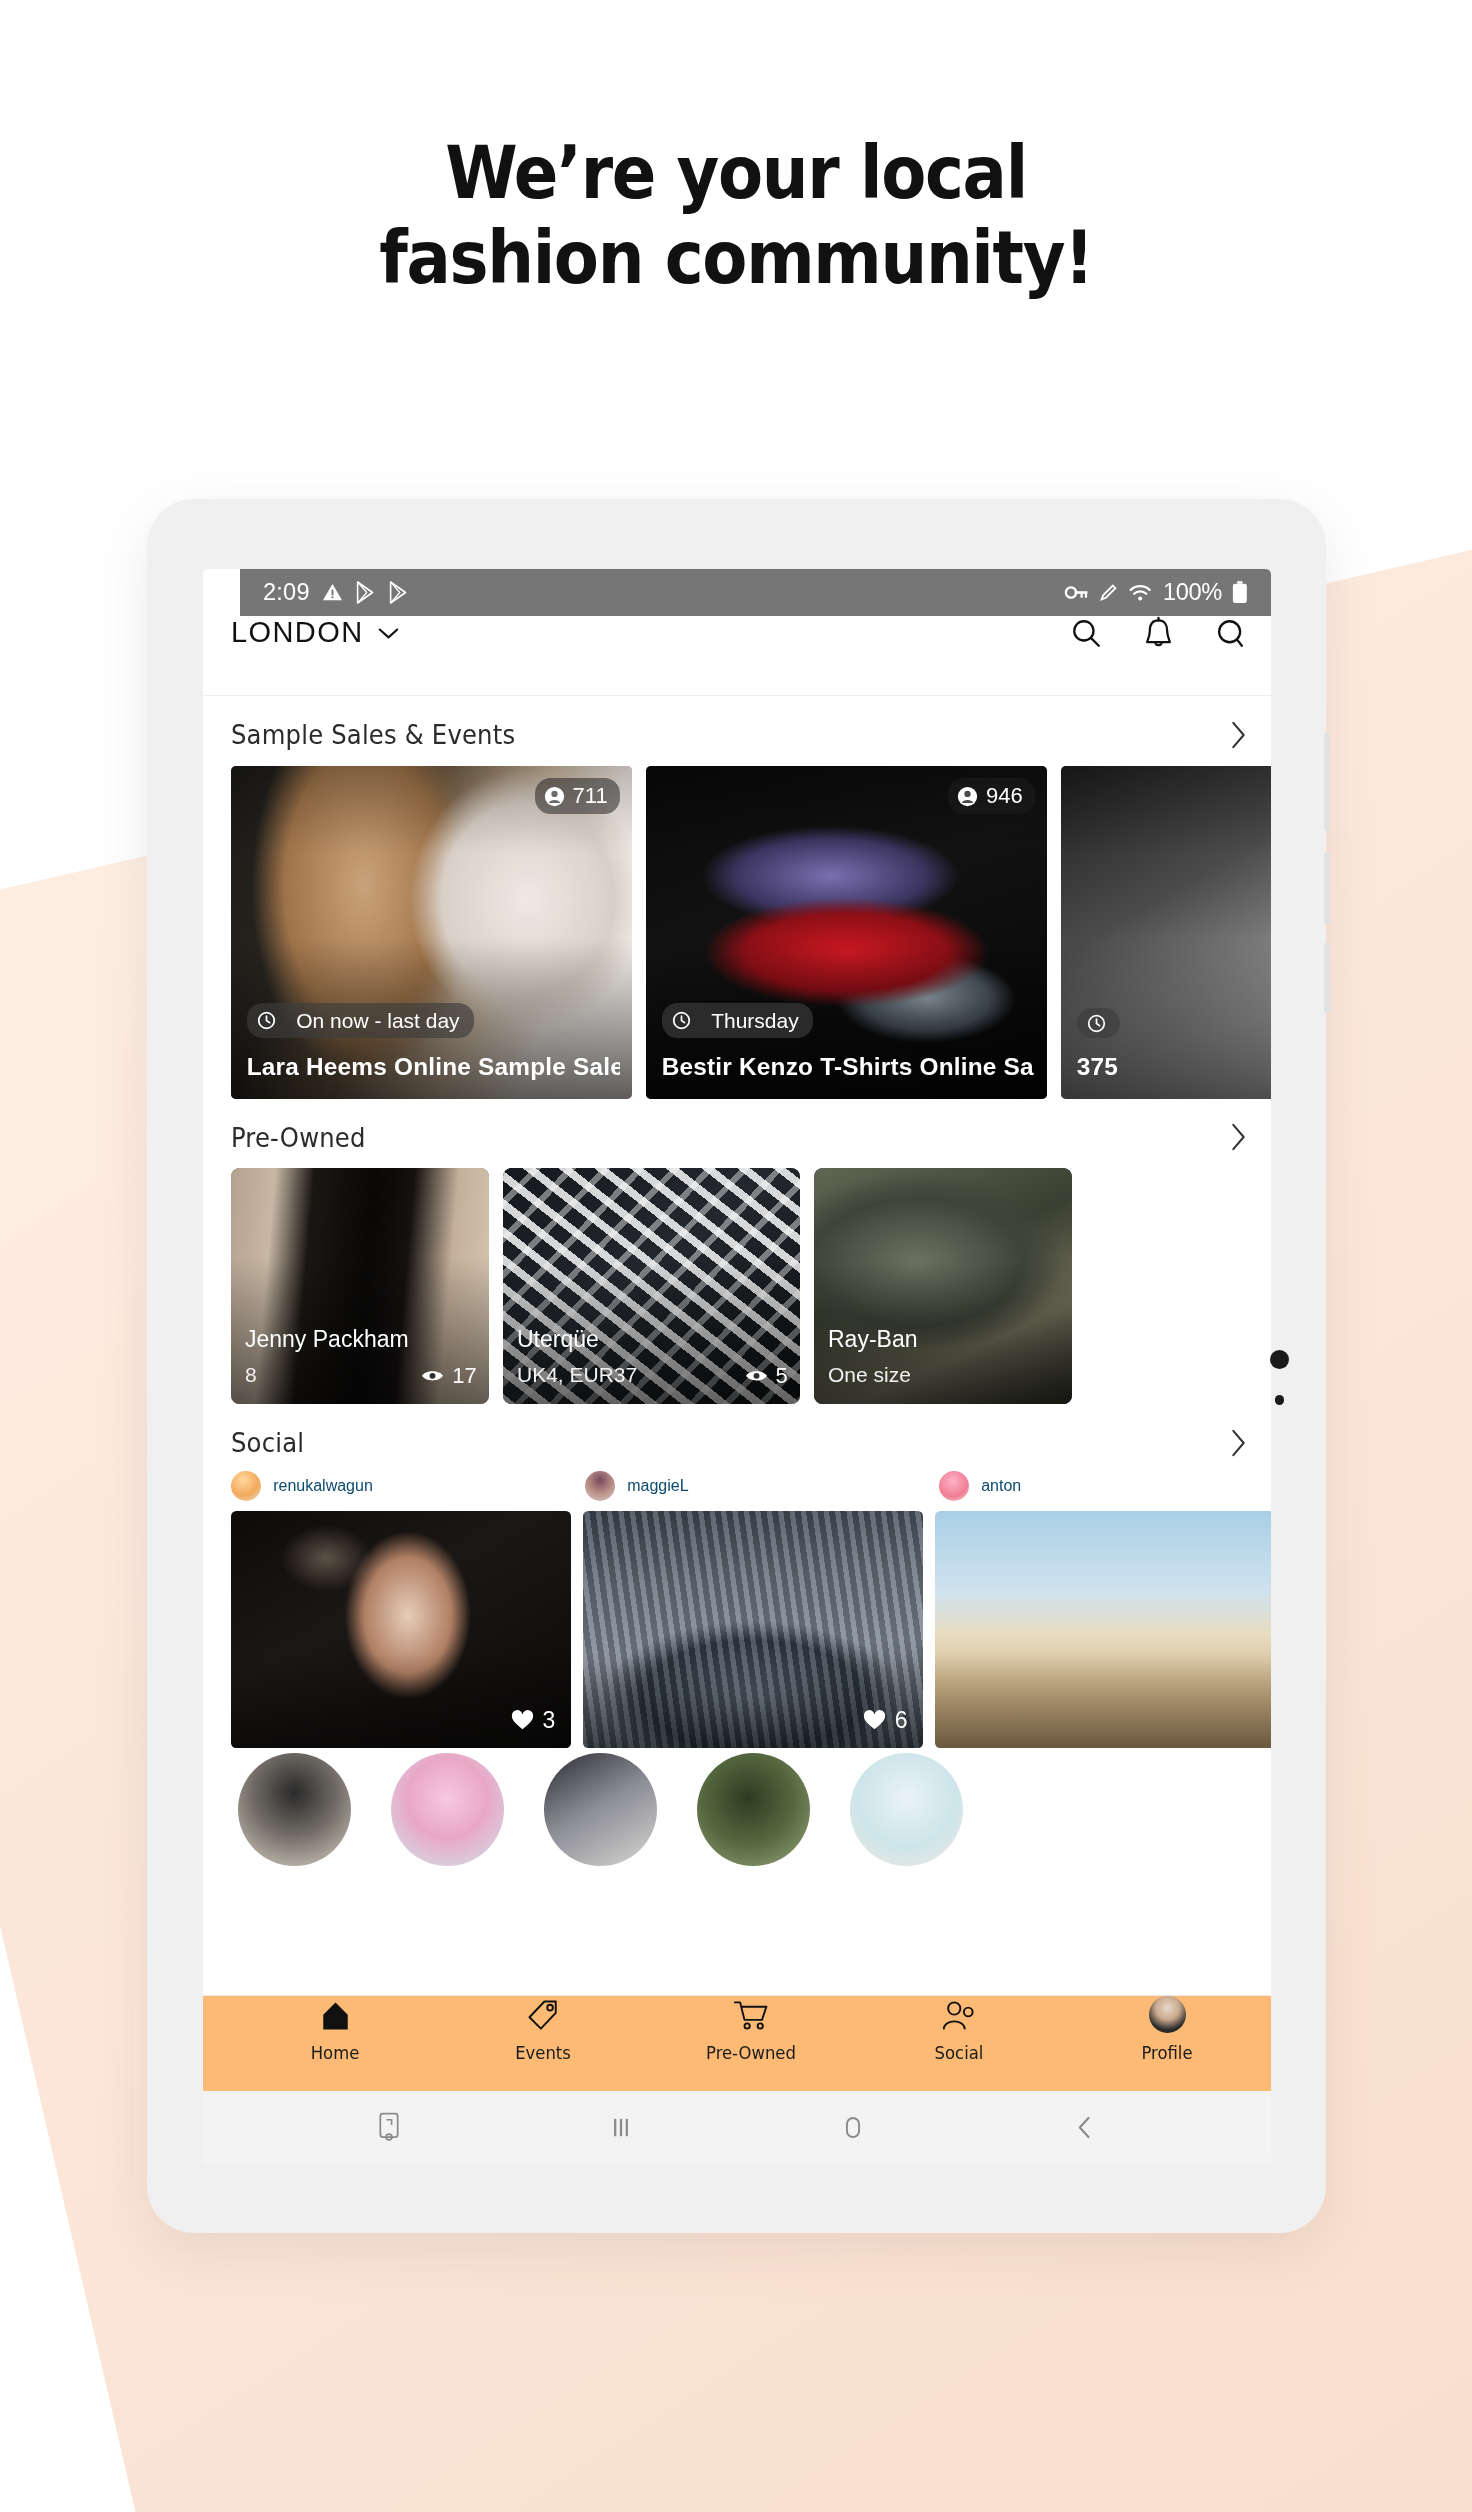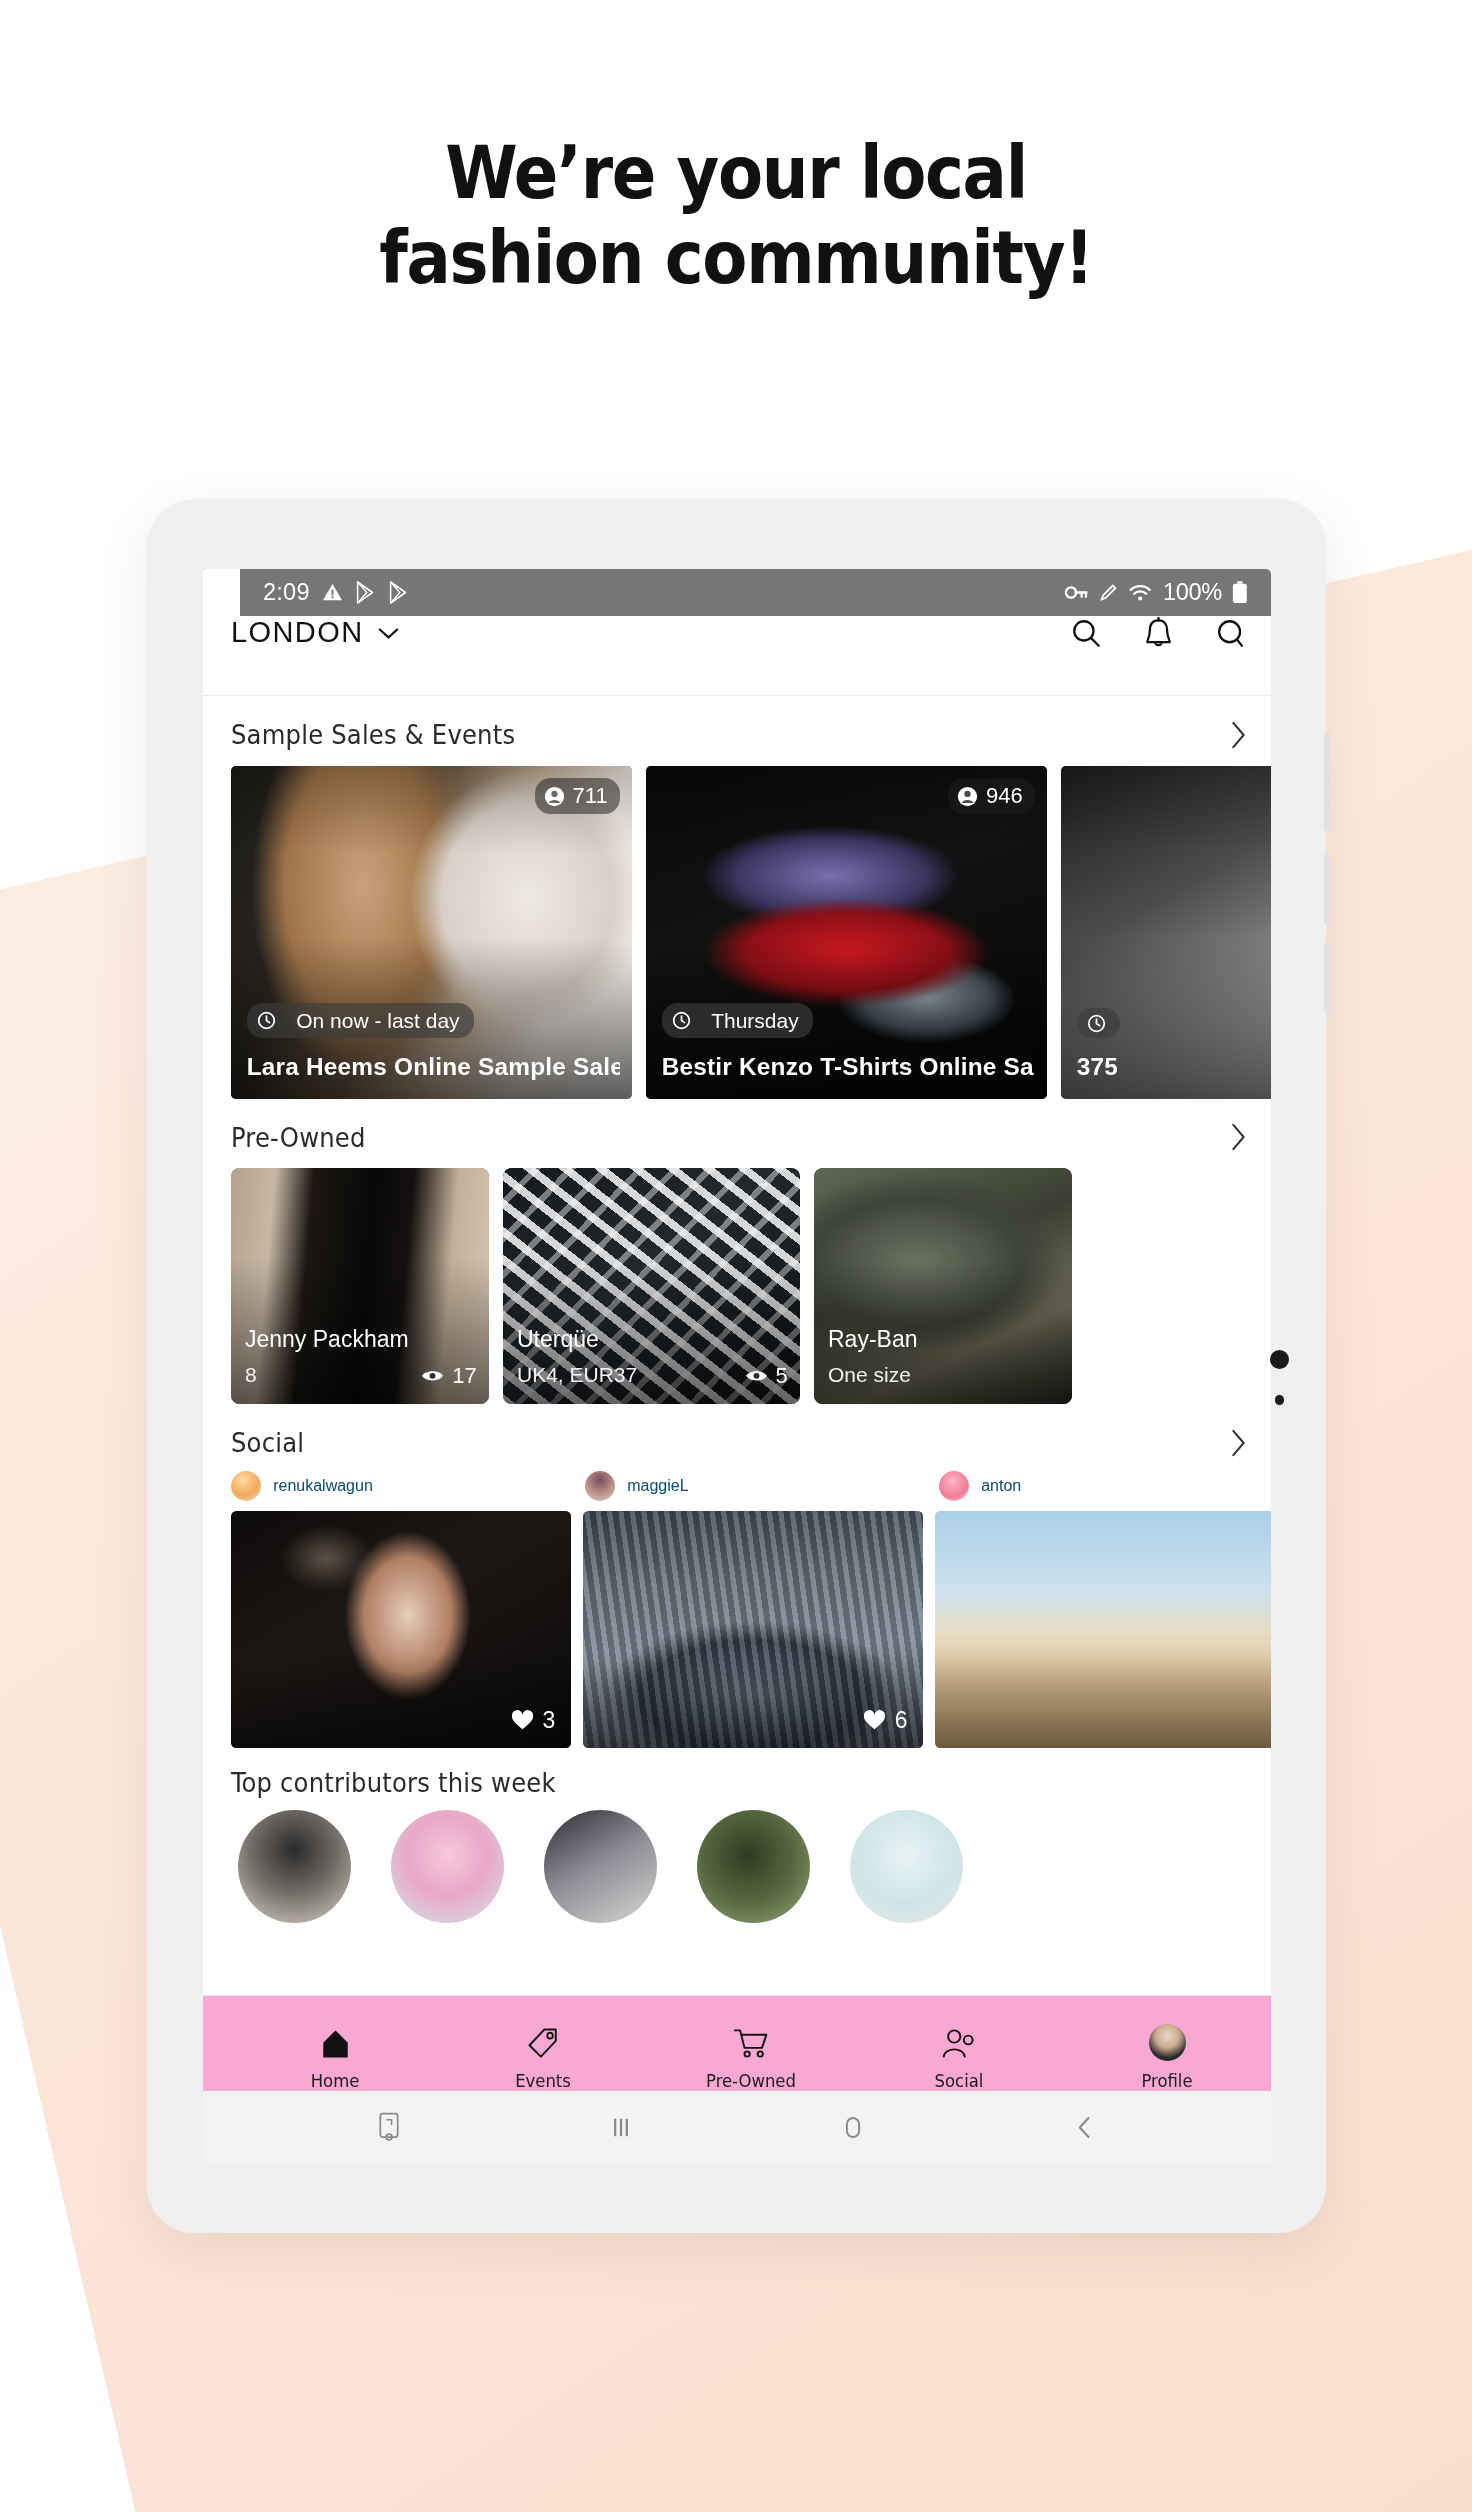--- a/index.html
+++ b/index.html
@@ -338,24 +338,24 @@
   .c2 { background: radial-gradient(circle at 50% 40%, #f6c9dd 0%, #e9a7c6 45%, #cfe6ea 100%); }
   .c3 { background: linear-gradient(150deg, #2b2b33 0%, #8d8e96 48%, #d7d6d2 100%); }
   .c4 { background: radial-gradient(circle at 45% 40%, #2e3b22 0%, #56683f 50%, #9aa87f 100%); }
   .c5 { background: radial-gradient(circle at 50% 40%, #eaf3f5 0%, #cde5ea 55%, #f2e8dd 100%); }
 
   
   .tabbar {
     position: absolute;
     left: 0; bottom: 73px;
     width: 1068px; height: 96px;
-    background: #f9a8d4;
+    background: #fdba74;
     border-top: 0.9px solid #e7e7e7;
     display: flex;
-    align-items: flex-end;
+    align-items: flex-start;
     padding-left: 28px;
   }
   .tab {
     flex: 1;
     display: flex;
     flex-direction: column;
     align-items: center;
     gap: 8.7px;
   }
   .tab-label {
@@ -680,23 +680,20 @@
             <span>6</span>
           </div>
         </div>
         <div class="sp-card">
           <div class="img-sp3"></div>
           <div class="shade"></div>
         </div>
       </div>
     </div>
 
-    <div class="section-head" style="padding-top:19px;padding-bottom:7px">
-      <span class="section-title">Top contributors this week</span>
-    </div>
     <div class="clip-rail">
       <div class="contrib-rail">
         <div class="contrib c1"></div>
         <div class="contrib c2"></div>
         <div class="contrib c3"></div>
         <div class="contrib c4"></div>
         <div class="contrib c5"></div>
       </div>
     </div>
 

